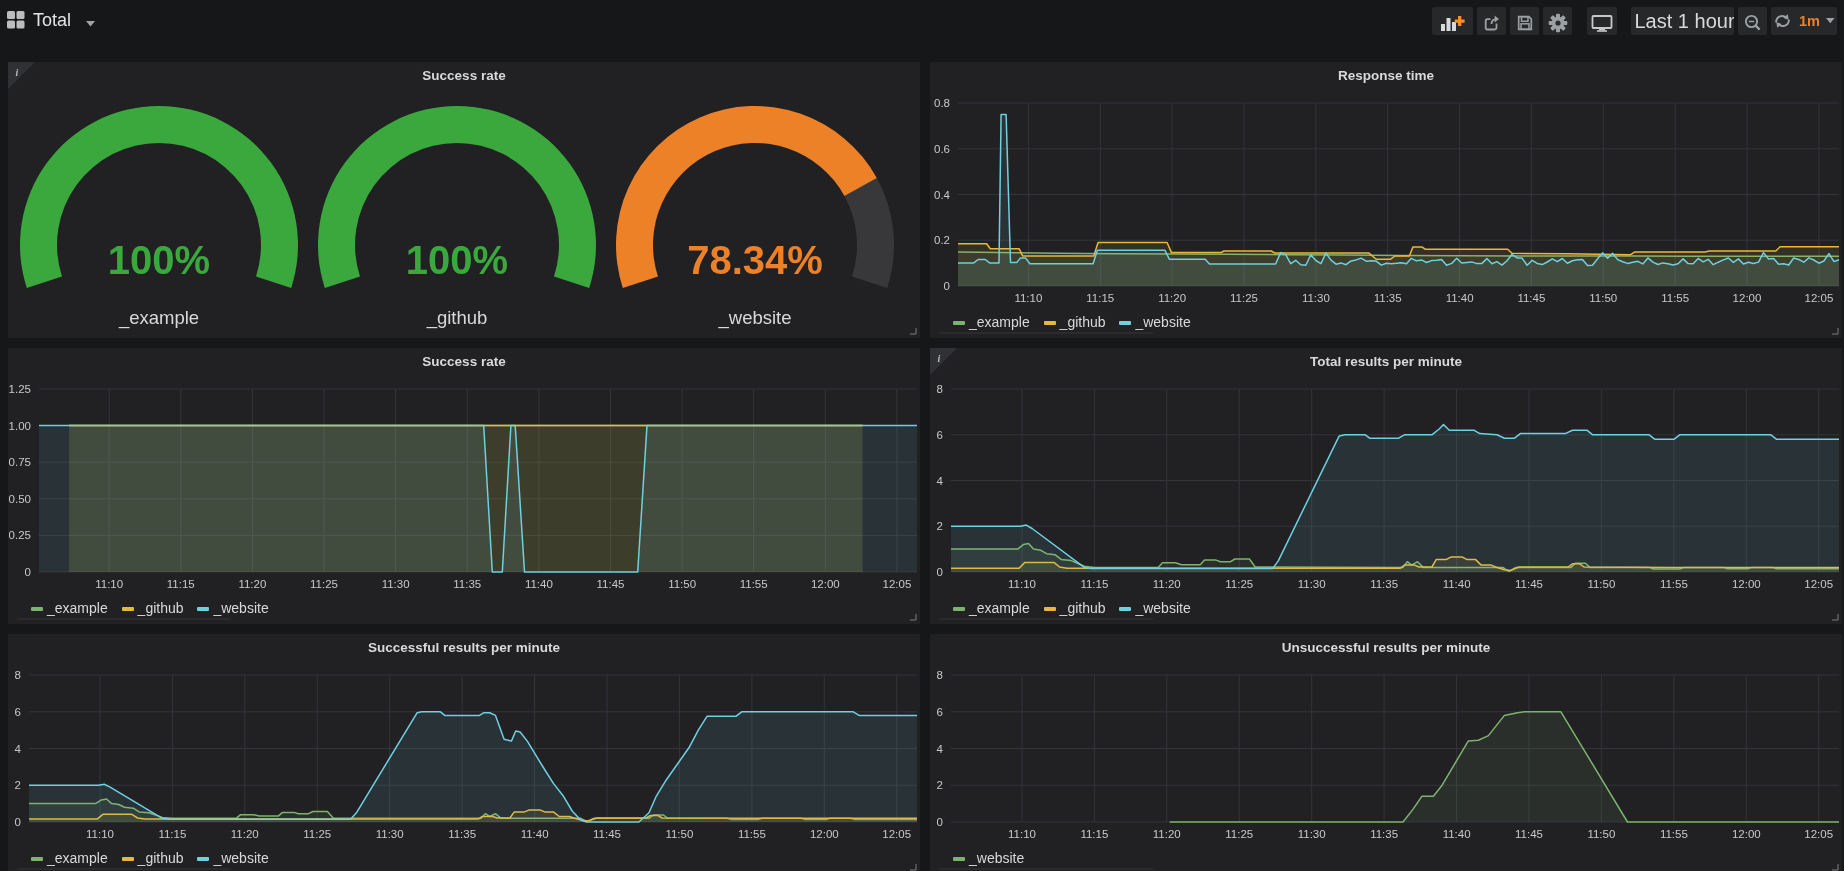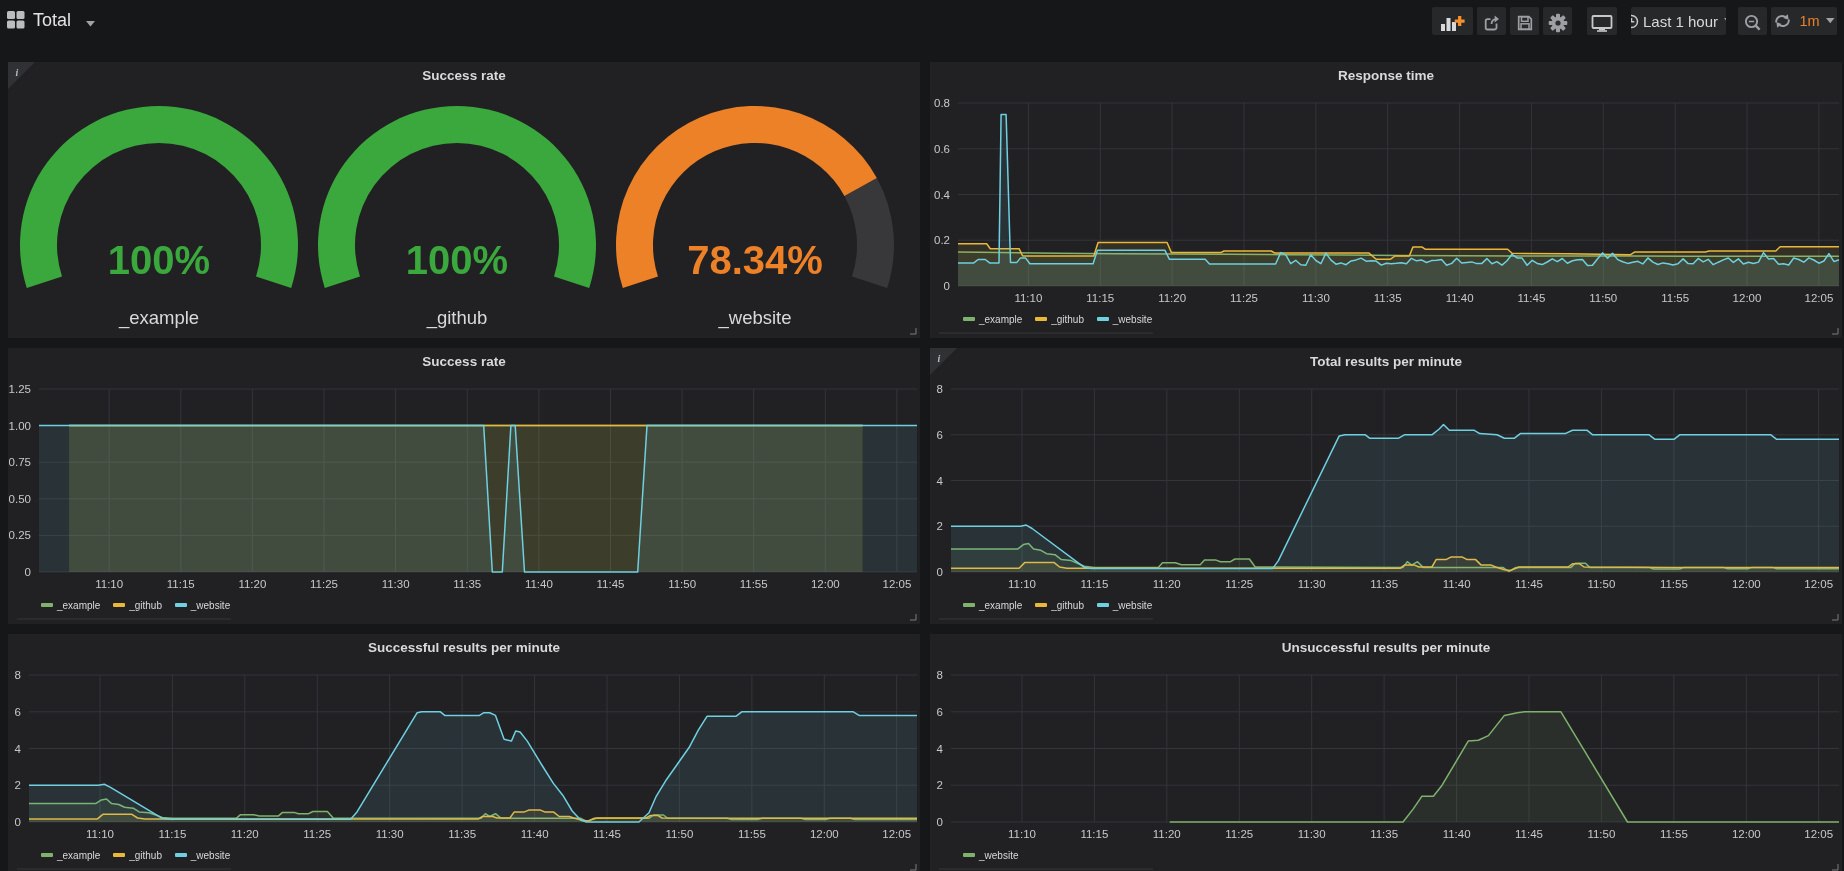--- a/index.html
+++ b/index.html
@@ -1,16 +1,16 @@
 <!DOCTYPE html>
 <html><head><meta charset="utf-8"><style>
 
 html,body{margin:0;padding:0;background:#161719;width:1844px;height:871px;overflow:hidden;font-family:"Liberation Sans",sans-serif}
 .panel{position:absolute;background:#212124}
-.legend{position:absolute;left:33px;font-size:10px;color:#d8d9da;white-space:nowrap}
+.legend{position:absolute;left:23px;font-size:14px;color:#d8d9da;white-space:nowrap}
 .legend .li{margin-right:10px}
 .legend .dash{display:inline-block;width:12px;height:4px;border-radius:1px;vertical-align:2px;margin-right:4px}
 .nbtn{position:absolute;top:7px;height:28px;background:#26282a;border-radius:2px;display:flex;align-items:center;justify-content:center;white-space:nowrap;overflow:hidden;font-family:"Liberation Sans",sans-serif}
 
 </style></head><body>
 <div style="position:absolute;left:0;top:0;width:100%;height:52px">
 <svg width="24" height="24" style="position:absolute;left:7px;top:11px">
 <rect x="0.0" y="0.0" width="8" height="8" rx="1.5" fill="#bcbdbf"></rect>
 <rect x="9.5" y="0.0" width="8" height="8" rx="1.5" fill="#bcbdbf"></rect>
 <rect x="0.0" y="9.5" width="8" height="8" rx="1.5" fill="#bcbdbf"></rect>
@@ -58,21 +58,21 @@
         </g>
       </svg>
     </div>
 <div class="nbtn" style="left:1587px;width:30px">
       <svg width="24" height="22" style="margin-top:3px">
         <rect x="2.5" y="4" width="19" height="12" rx="1" fill="none" stroke="#c7c8c9" stroke-width="1.8"></rect>
         <rect x="9" y="16" width="6" height="2.2" fill="#c7c8c9"></rect>
         <rect x="7" y="18.2" width="10" height="1.6" fill="#c7c8c9"></rect>
       </svg>
     </div>
-<div class="nbtn" style="left:1631px;width:95px;font-size:15px;color:#d8d9da">
+<div class="nbtn" style="left:1631px;width:103px;font-size:20px;color:#d8d9da">
       <svg width="15" height="15" style="flex:none;margin-right:4px">
         <circle cx="7.5" cy="7.5" r="6" fill="none" stroke="#c7c8c9" stroke-width="1.5"></circle>
         <path d="M7.5 4 V7.8 H10.3" fill="none" stroke="#c7c8c9" stroke-width="1.5"></path>
       </svg>
       <span>Last 1 hour</span>
       <svg width="9" height="6" style="flex:none;margin-left:6px">
         <polygon points="0,0 8.5,0 4.25,5.3" fill="#a0a3a6"></polygon>
       </svg>
     </div>
 <div class="nbtn" style="left:1738px;width:29px">
@@ -82,21 +82,21 @@
         <line x1="13.7" y1="13.7" x2="17.6" y2="17.6" stroke="#9da0a3" stroke-width="2.4"></line>
       </svg>
     </div>
 <div class="nbtn" style="left:1771px;width:66px;font-size:14.5px">
       <svg width="19" height="18" style="vertical-align:-4px">
         <path d="M3.2 10.5 a6 6 0 0 1 10.6 -4.3" fill="none" stroke="#9da0a3" stroke-width="1.9"></path>
         <polygon points="14.8,2.2 15.6,7.8 10.3,6.1" fill="#9da0a3"></polygon>
         <path d="M15.8 7.5 a6 6 0 0 1 -10.6 4.3" fill="none" stroke="#9da0a3" stroke-width="1.9"></path>
         <polygon points="4.2,15.8 3.4,10.2 8.7,11.9" fill="#9da0a3"></polygon>
       </svg>
-      <span style="color:#ed8128;font-weight:normal;margin-left:7px">1m</span>
+      <span style="color:#ed8128;font-weight:bold;margin-left:7px">1m</span>
       <svg width="9" height="6" style="flex:none;margin-left:6px">
         <polygon points="0,0 8.5,0 4.25,5.3" fill="#a0a3a6"></polygon>
       </svg>
     </div>
 </div>
 <div class="panel" style="left:8px;top:62px;width:912px;height:276px">
 <svg width="912" height="276" style="position:absolute;left:0;top:0">
 <text x="456.0" y="18" text-anchor="middle" font-size="13.5" font-weight="bold" fill="#d8d9da" font-family="Liberation Sans, sans-serif">Success rate</text>
 <path d="M18.80 225.95 A139.0 139.0 0 1 1 283.20 225.95 L248.01 214.52 A102.0 102.0 0 1 0 53.99 214.52 Z" fill="#3aa83c"></path>
       <text x="151.0" y="212" text-anchor="middle" font-size="40" font-weight="bold" fill="#3aa83c" font-family="Liberation Sans, sans-serif">100%</text>

